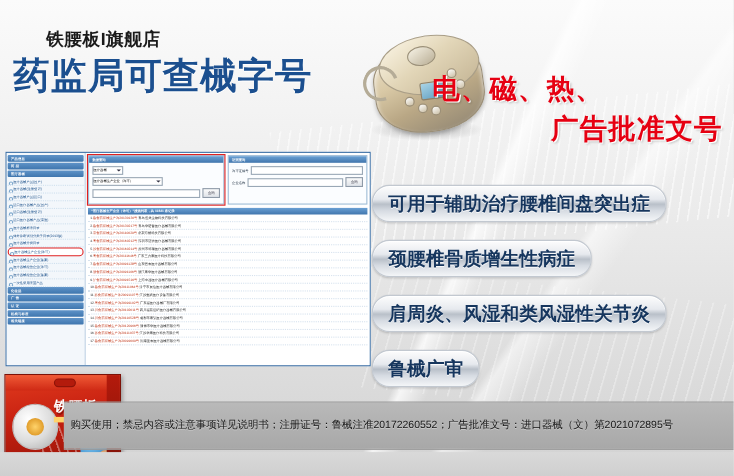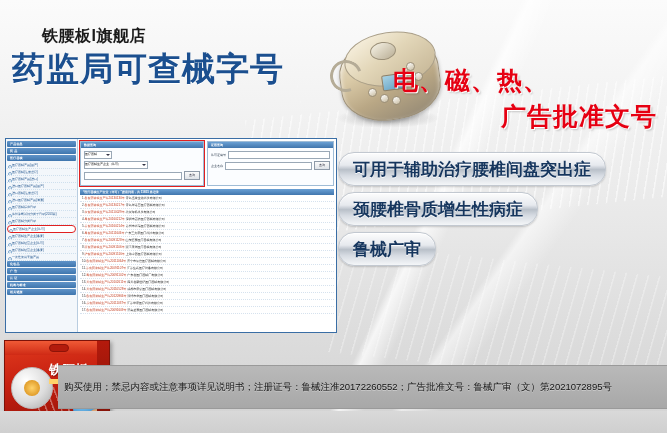--- a/index.html
+++ b/index.html
@@ -71,21 +71,21 @@
 
   
   #features{position:absolute;left:338px;top:152px;width:322px;}
   .pill{
     position:relative;height:32px;margin-bottom:6px;border-radius:16px;
     background:linear-gradient(180deg,#fdfdfd 0%,#e6e9ee 38%,#b9c0c9 52%,#d6dbe2 70%,#f4f6f8 100%);
     border:1px solid #c2c8d0;
     box-shadow:0 1px 2px rgba(0,0,0,.18), inset 0 1px 0 #fff;
     display:flex;align-items:center;
     padding:16px 14px;box-sizing:border-box;
-    width:max-content;max-width:322px;
+    width:max-content;max-width:322px;margin-top:16px;
   }
   .pill span{font-size:17px;font-weight:bold;color:#16365e;white-space:nowrap;
     text-shadow:0 1px 0 rgba(255,255,255,.8);}
 
   
   #shot{
     position:absolute;left:5px;top:138px;width:332px;height:195px;
     background:#fff;border:1px solid #3a6ea5;box-sizing:border-box;
     overflow:hidden;display:flex;font-size:3px;
   }
@@ -174,20 +174,23 @@
   <div class="slogan l2">广告批准文号</div>
 
   <div id="features">
     <div class="pill">
         <span>可用于辅助治疗腰椎间盘突出症</span>
       </div>
     <div class="pill">
         <span>颈腰椎骨质增生性病症</span>
       </div>
     <div class="pill">
+        <span>肩周炎、风湿和类风湿性关节炎</span>
+      </div>
+    <div class="pill">
         <span>鲁械广审</span>
       </div>
   </div>
 
   <div id="shot">
 
     <div id="sidebar">
       <div class="side-head">产品信息</div>
       <div class="side-head">药   品</div>
       <div class="side-head">医疗器械</div>
@@ -276,17 +279,17 @@
     <div class="ray"></div>
     <div class="disc"></div>
     <div class="logo">铁腰板</div>
     <div class="bar"></div>
     <div class="globe"></div>
     <div class="ppl"></div>
     <div class="side"></div>
   </div>
 
   <div id="footer">
-    <div>购买使用；禁忌内容或注意事项详见说明书；注册证号：鲁械注准20172260552；广告批准文号：鲁械广审（文）第2021072895号</div>
+    <div>购买使用；禁忌内容或注意事项详见说明书；注册证号：鲁械注准20172260552；广告批准文号：进口器械（文）第2021072895号</div>
   </div>
 
   <div id="basebar"></div>
 </div>
 
 </body></html>

